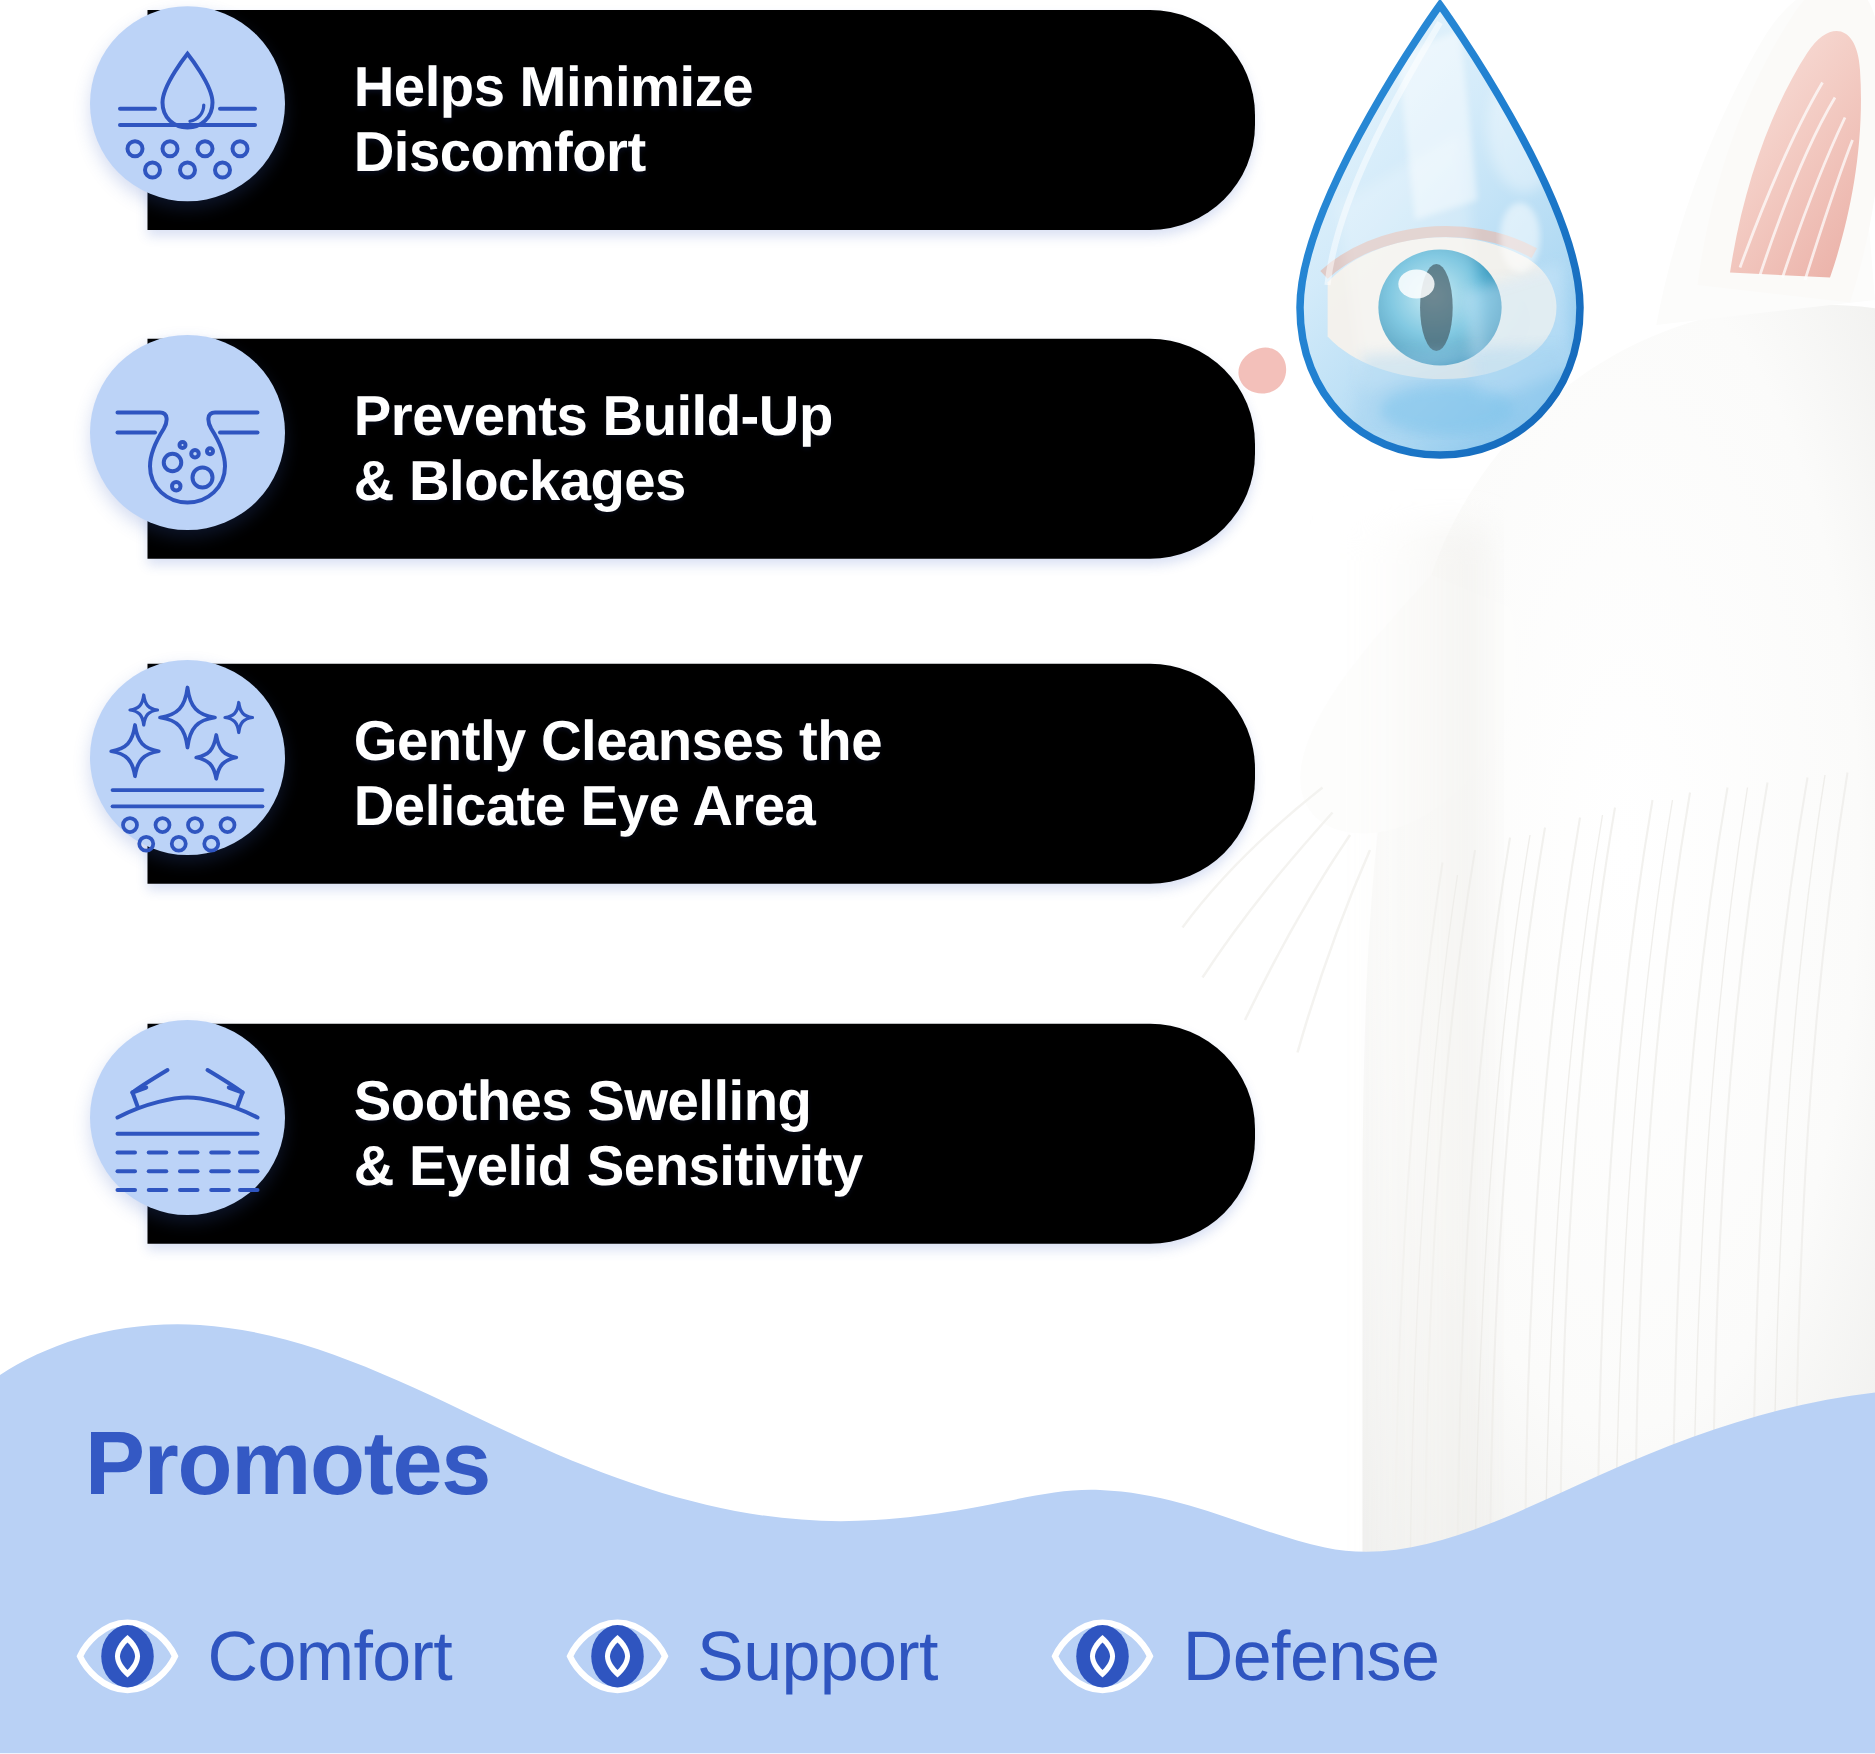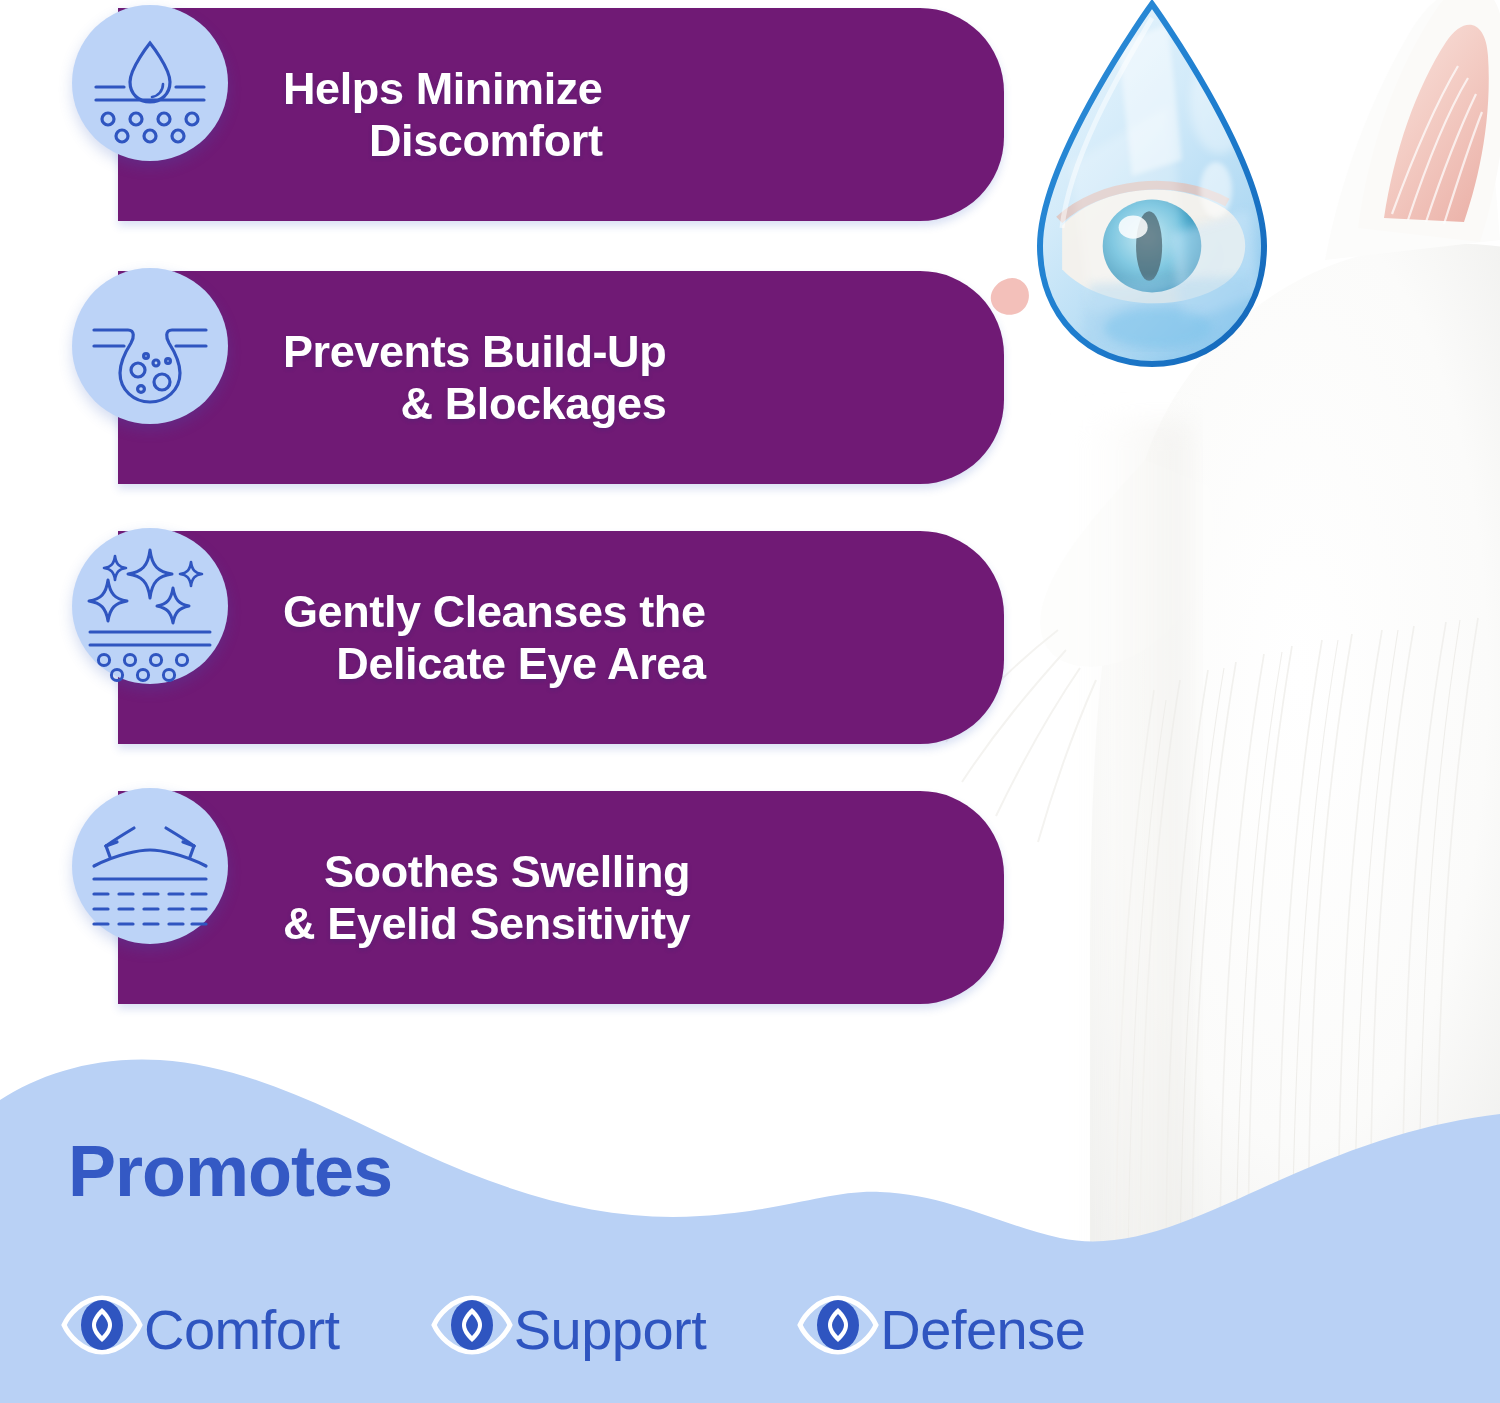--- a/index.html
+++ b/index.html
@@ -21,30 +21,29 @@
     pointer-events:none;
   }
   .photo svg{display:block;}
 
   
   .benefits{position:absolute;left:0;top:0;width:1030px;height:1000px;}
   .brow{position:absolute;left:0;width:1030px;height:175px;}
   .brow.r1{top:5px;}
   .brow.r2{top:268px;}
   .brow.r3{top:528px;}
-  .brow.r4{top:788px;}
+  .brow.r4{top:816px;}
 
   .pill{
     position:absolute;
     left:118px;top:3px;
-    width:886px;height:213px;
-    background:#701a75;
+    width:886px;height:176px;
+    background:#000000;
     border-radius:0 84px 84px 0;
     box-shadow:0 5px 9px rgba(52,89,196,.18);
-    text-align:right;
   }
   .pill-text{
     position:absolute;
     left:165px;
     top:50%;
     transform:translateY(-50%);
     color:#ffffff;
     font-size:45px;
     font-weight:bold;
     line-height:1.16;
@@ -82,21 +81,22 @@
   }
   .promo-row{
     position:absolute;
     left:60px;top:1280px;
     width:1400px;height:90px;
     display:flex;
     align-items:center;
   }
   .promo-item{
     display:flex;
-    align-items:flex-end;
+    align-items:center;
+    gap:22px;
   }
   .promo-item .lbl{
     color:#2f55c0;
     font-size:56px;
     font-weight:normal;
     letter-spacing:-.5px;
     line-height:1;
   }
   .eye{width:84px;height:66px;flex:0 0 auto;}
   .gap-a{width:90px;}

